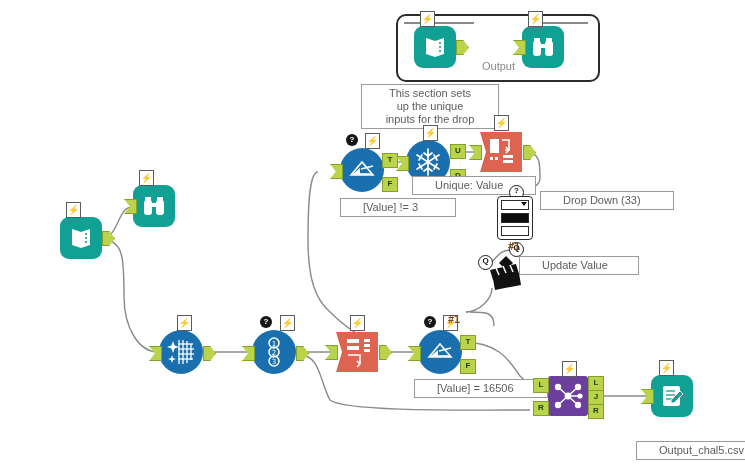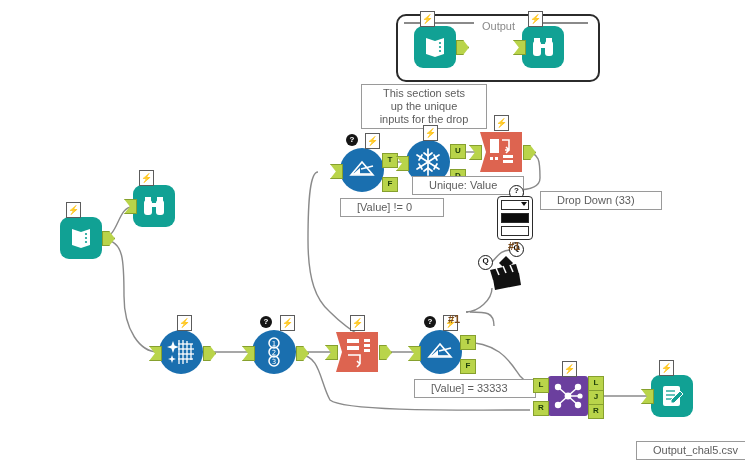--- a/index.html
+++ b/index.html
@@ -57,35 +57,35 @@
   .port{
     position:absolute;width:14px;height:13px;background:#b9d44a;
     border:1px solid #86a02e;color:#1d3d0a;
     font-size:8px;font-weight:bold;line-height:12px;text-align:center;
   }
 
   
   .anno{
     position:absolute;background:#ffffff;border:1px solid #9a9a9a;
     color:#5d5d5d;font-size:11px;line-height:13px;
-    padding:2px 16px;white-space:pre-line;
+    padding:2px 22px;white-space:pre-line;
   }
   .anno.center{text-align:center;}
   .hash{
     position:absolute;color:#7a4a1c;font-size:11px;font-weight:bold;
   }
 
   
   .container{
     position:absolute;border:2px solid #2b2b2b;border-radius:10px;
     background:#ffffff;
   }
   .container-title{
     position:absolute;color:#8a8a8a;font-size:11px;
-    background:#ffffff;padding:4px 4px;
+    background:#ffffff;padding:4px 4px;margin-top:40px;
   }
   .container-bar{
     position:absolute;height:2px;background:#8a8a8a;
   }
 
   
   .ddwidget{
     position:absolute;width:36px;height:44px;background:#ffffff;
     border:1.5px solid #2b2b2b;border-radius:4px;
     padding:3px;box-sizing:border-box;
@@ -215,21 +215,21 @@
       <svg width="30" height="30" viewBox="0 0 30 30">
         <path d="M4 20 L15 7 L26 20 Z" fill="none" stroke="#ffffff" stroke-width="1.6"></path>
         <path d="M5 19 L25 19" stroke="#ffffff" stroke-width="1.6"></path>
         <path d="M14 14 L26 11" stroke="#ffffff" stroke-width="1.6"></path>
         <path d="M6 19 L13 13 L13 19 Z" fill="#ffffff"></path>
       </svg>
     </div>
     <div class="port" style="left:42px;top:5px;">T</div>
     <div class="port" style="left:42px;top:29px;">F</div>
   </div>
-  <div class="anno" style="left:340px;top:198px;width:70px;">[Value] != 0</div>
+  <div class="anno" style="left:340px;top:198px;width:70px;">[Value] != 3</div>
 
   <div class="node" style="left:406px;top:140px;">
     <div class="bolt" style="left:17px;top:-15px;">⚡</div>
     <div class="stub in" style="left:-10px;top:16px;"></div>
     <div class="circ">
       <svg width="32" height="32" viewBox="0 0 32 32">
         <g stroke="#ffffff" stroke-width="1.7" stroke-linecap="round">
           <line x1="16" y1="3" x2="16" y2="29"></line>
           <line x1="5" y1="9" x2="27" y2="23"></line>
           <line x1="5" y1="23" x2="27" y2="9"></line>
@@ -284,20 +284,21 @@
       <polygon points="20,2 27,9 20,16 13,9" fill="#111111"></polygon>
       <path d="M4 16 L30 10 L33 20 L7 26 Z" fill="#111111"></path>
       <g stroke="#ffffff" stroke-width="1.5">
         <line x1="10" y1="14" x2="13" y2="21"></line>
         <line x1="17" y1="12" x2="20" y2="19"></line>
         <line x1="24" y1="11" x2="27" y2="18"></line>
       </g>
       <path d="M7 25 L33 19 L35 31 L9 36 Z" fill="#111111"></path>
     </svg>
   </div>
+  <div class="anno" style="left:519px;top:256px;width:74px;">Update Value</div>
 
   <div class="node" style="left:159px;top:330px;">
     <div class="bolt" style="left:18px;top:-15px;">⚡</div>
     <div class="stub in" style="left:-10px;top:16px;"></div>
     <div class="circ">
       <svg width="32" height="32" viewBox="0 0 32 32">
         <g stroke="#ffffff" stroke-width="1.3" fill="none">
           <path d="M14 4 L14 28"></path>
             <path d="M18 4 L18 28"></path>
             <path d="M22 5 L22 27"></path>
@@ -356,21 +357,21 @@
       <svg width="30" height="30" viewBox="0 0 30 30">
         <path d="M4 20 L15 7 L26 20 Z" fill="none" stroke="#ffffff" stroke-width="1.6"></path>
         <path d="M5 19 L25 19" stroke="#ffffff" stroke-width="1.6"></path>
         <path d="M14 14 L26 11" stroke="#ffffff" stroke-width="1.6"></path>
         <path d="M6 19 L13 13 L13 19 Z" fill="#ffffff"></path>
       </svg>
     </div>
     <div class="port" style="left:42px;top:5px;">T</div>
     <div class="port" style="left:42px;top:29px;">F</div>
   </div>
-  <div class="anno" style="left:414px;top:379px;width:88px;">[Value] = 33333</div>
+  <div class="anno" style="left:414px;top:379px;width:88px;">[Value] = 16506</div>
   <div class="hash" style="left:448px;top:313px;">#1</div>
 
   <div class="node" style="left:548px;top:376px;">
     <div class="bolt" style="left:14px;top:-15px;">⚡</div>
     <div class="port" style="left:-15px;top:2px;">L</div>
     <div class="port" style="left:-15px;top:25px;">R</div>
     <div class="purple">
       <svg width="30" height="30" viewBox="0 0 30 30">
         <g stroke="#ffffff" stroke-width="1.5">
           <line x1="15" y1="15" x2="5" y2="6"></line>

